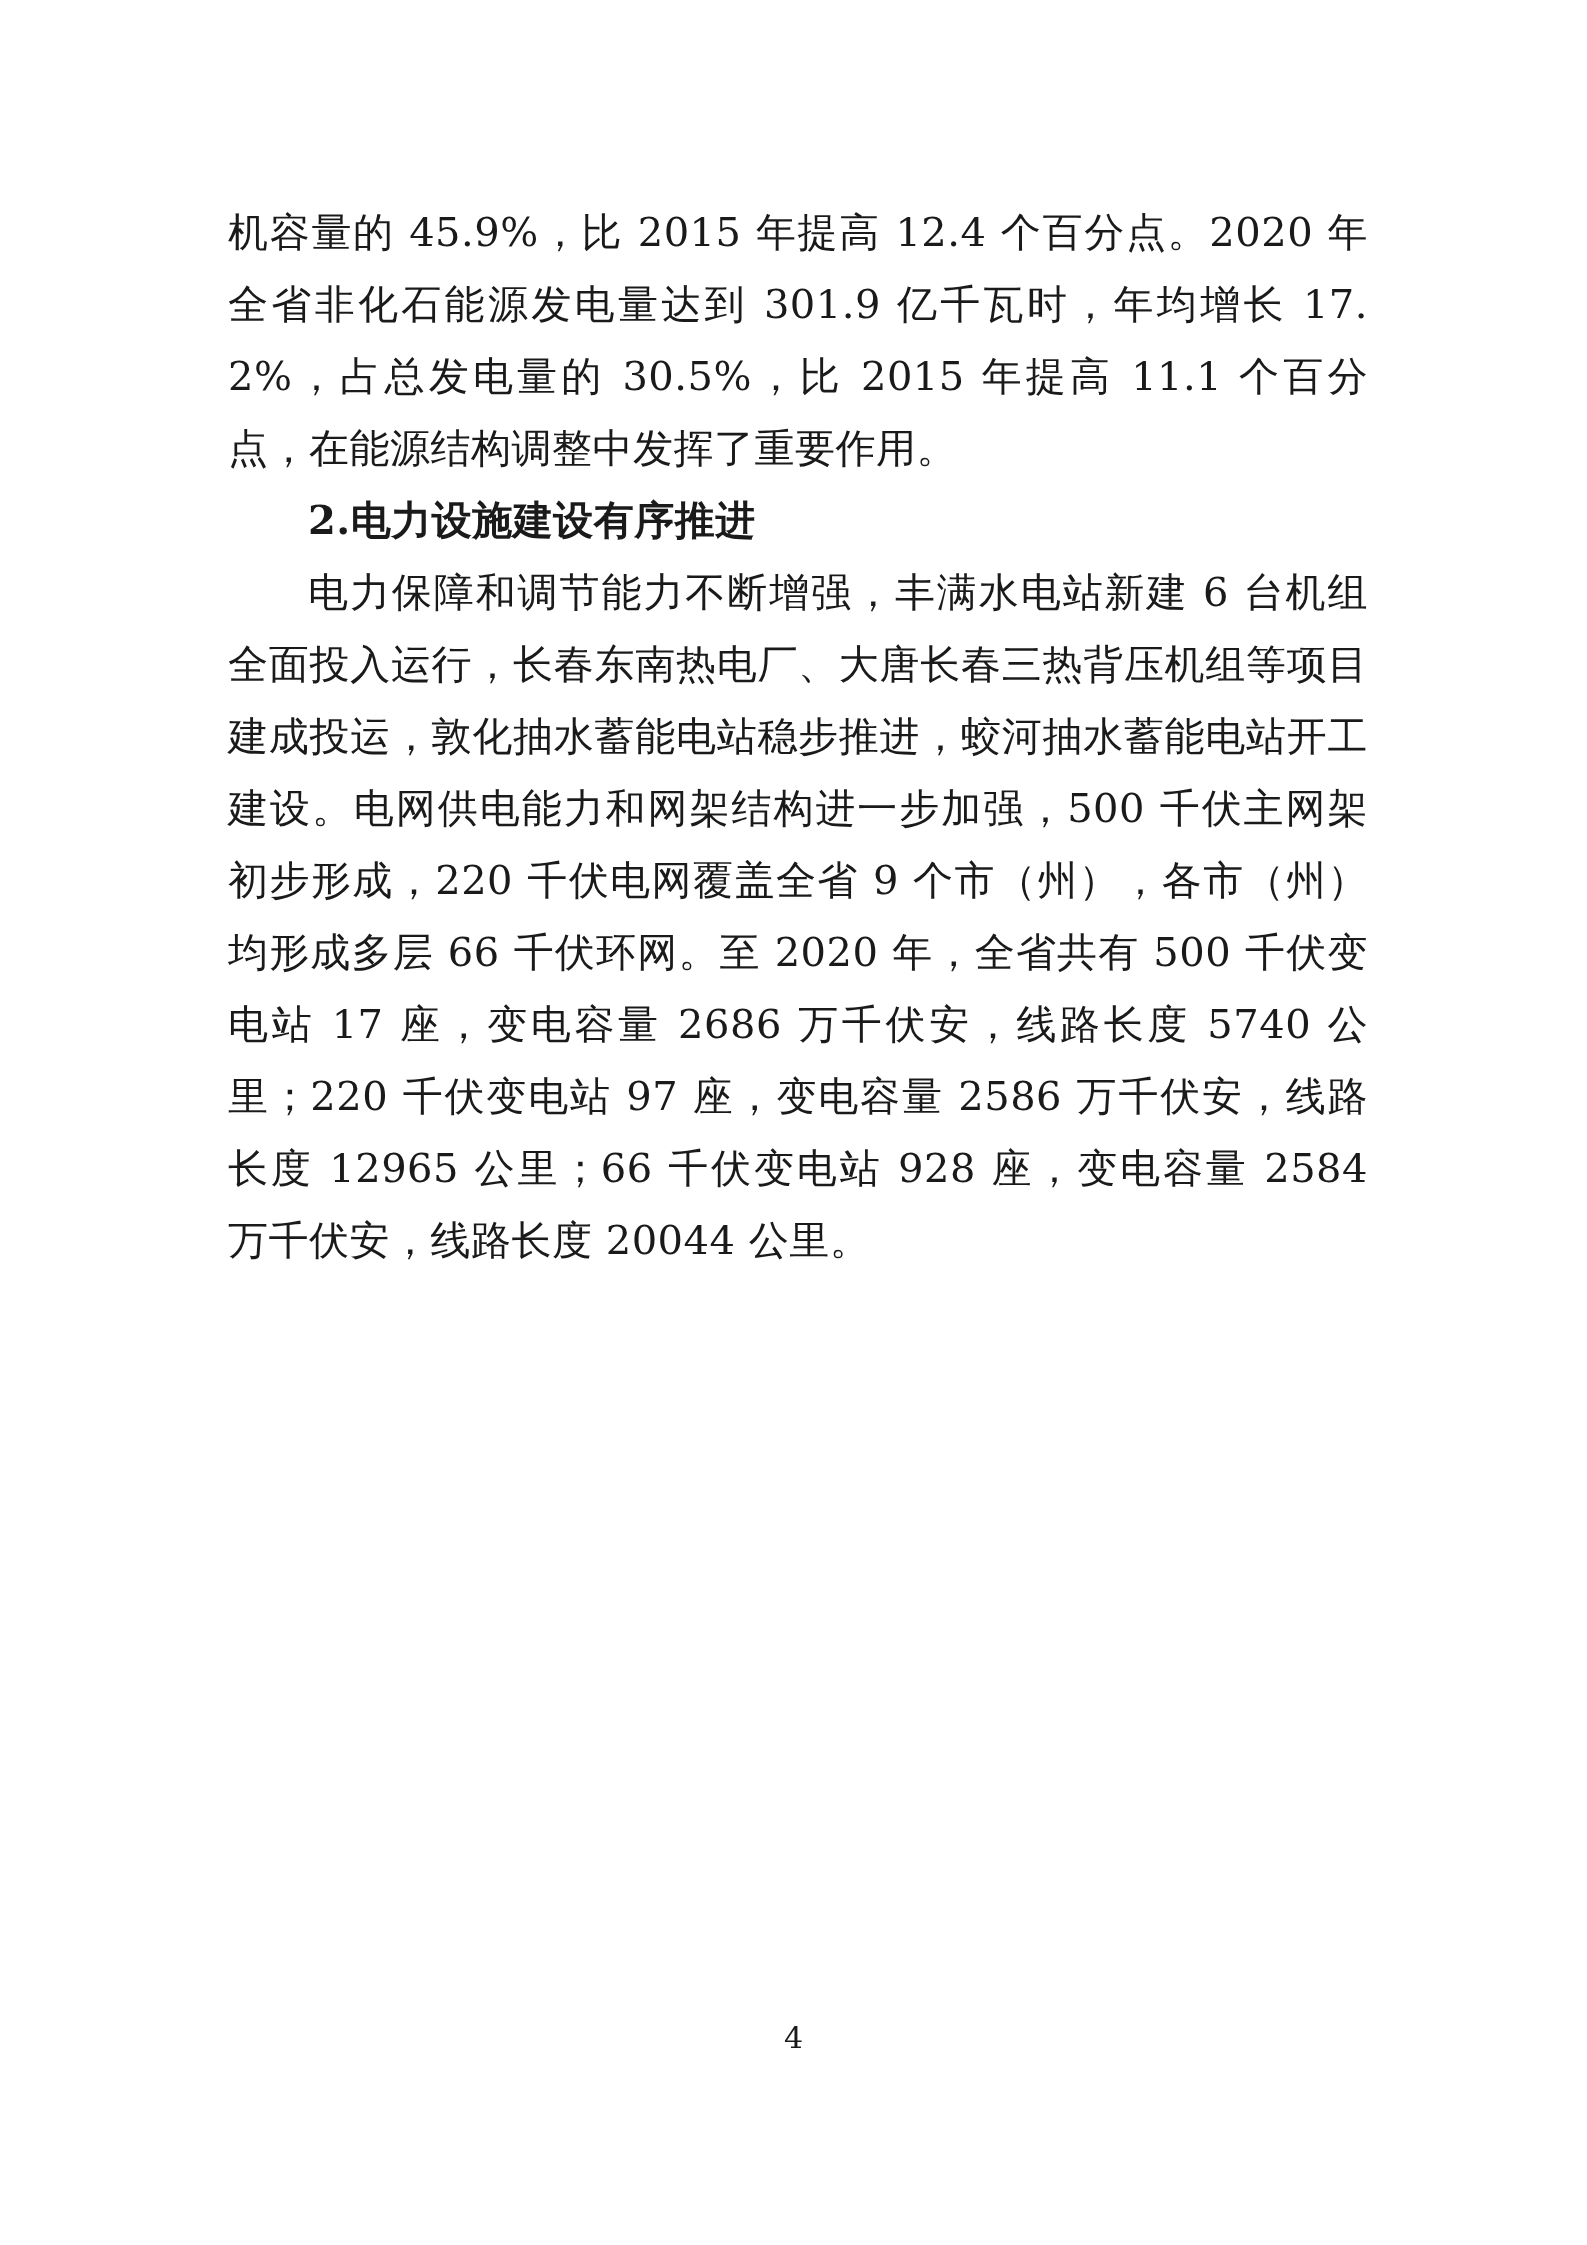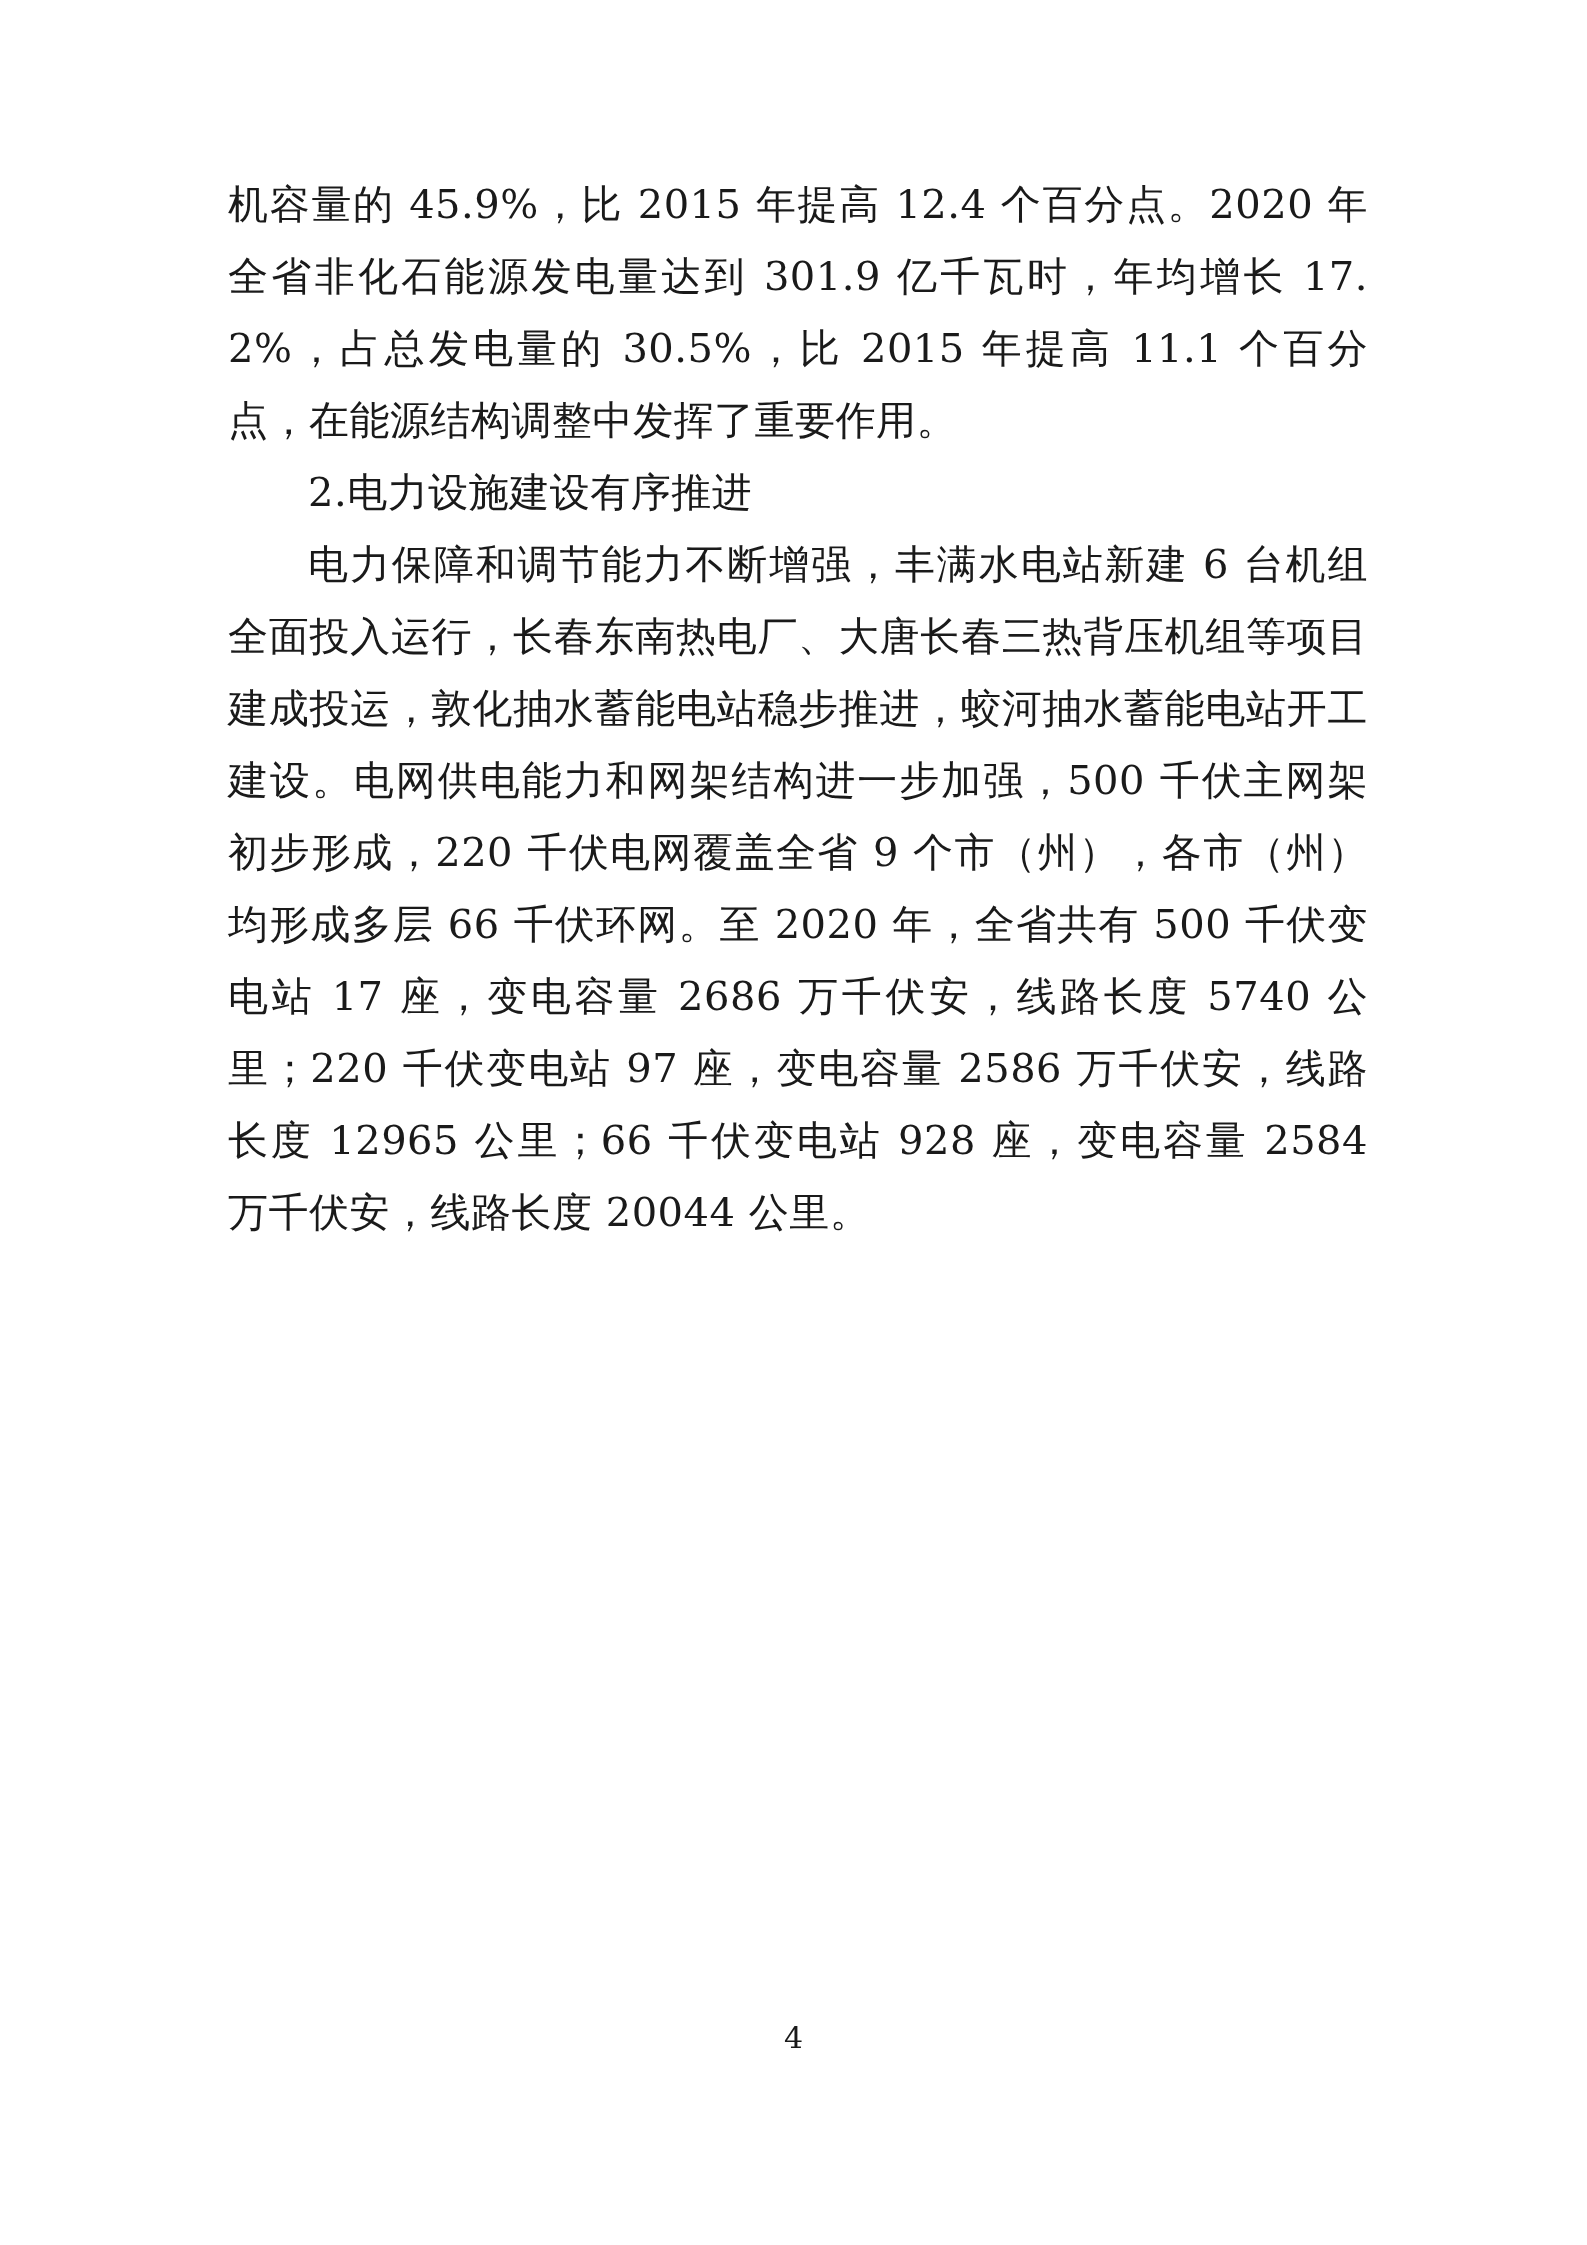--- a/index.html
+++ b/index.html
@@ -14,39 +14,39 @@
     background: #ffffff;
     margin: 0 auto;
     box-sizing: border-box;
     font-family: "DejaVu Serif", "Liberation Serif", serif;
     color: #1a1a1a;
     overflow: hidden;
   }
   .content {
     position: absolute;
     left: 228px;
-    top: 168px;
+    top: 196px;
     width: 1140px;
   }
   .para {
     font-size: 40px;
     line-height: 72px;
     text-align: justify;
     text-justify: inter-ideograph;
     letter-spacing: 0.5px;
     margin: 0 0 0 0;
     word-break: break-all;
   }
   .para.indent {
     text-indent: 80px;
   }
   .heading {
     font-size: 40px;
     line-height: 72px;
-    font-weight: normal;
+    font-weight: bold;
     text-indent: 80px;
     margin: 0;
     letter-spacing: 0.5px;
     font-family: "DejaVu Sans", "Liberation Sans", sans-serif;
   }
   .heading .num {
     font-family: "DejaVu Serif", "Liberation Serif", serif;
   }
   .page-number {
     position: absolute;

